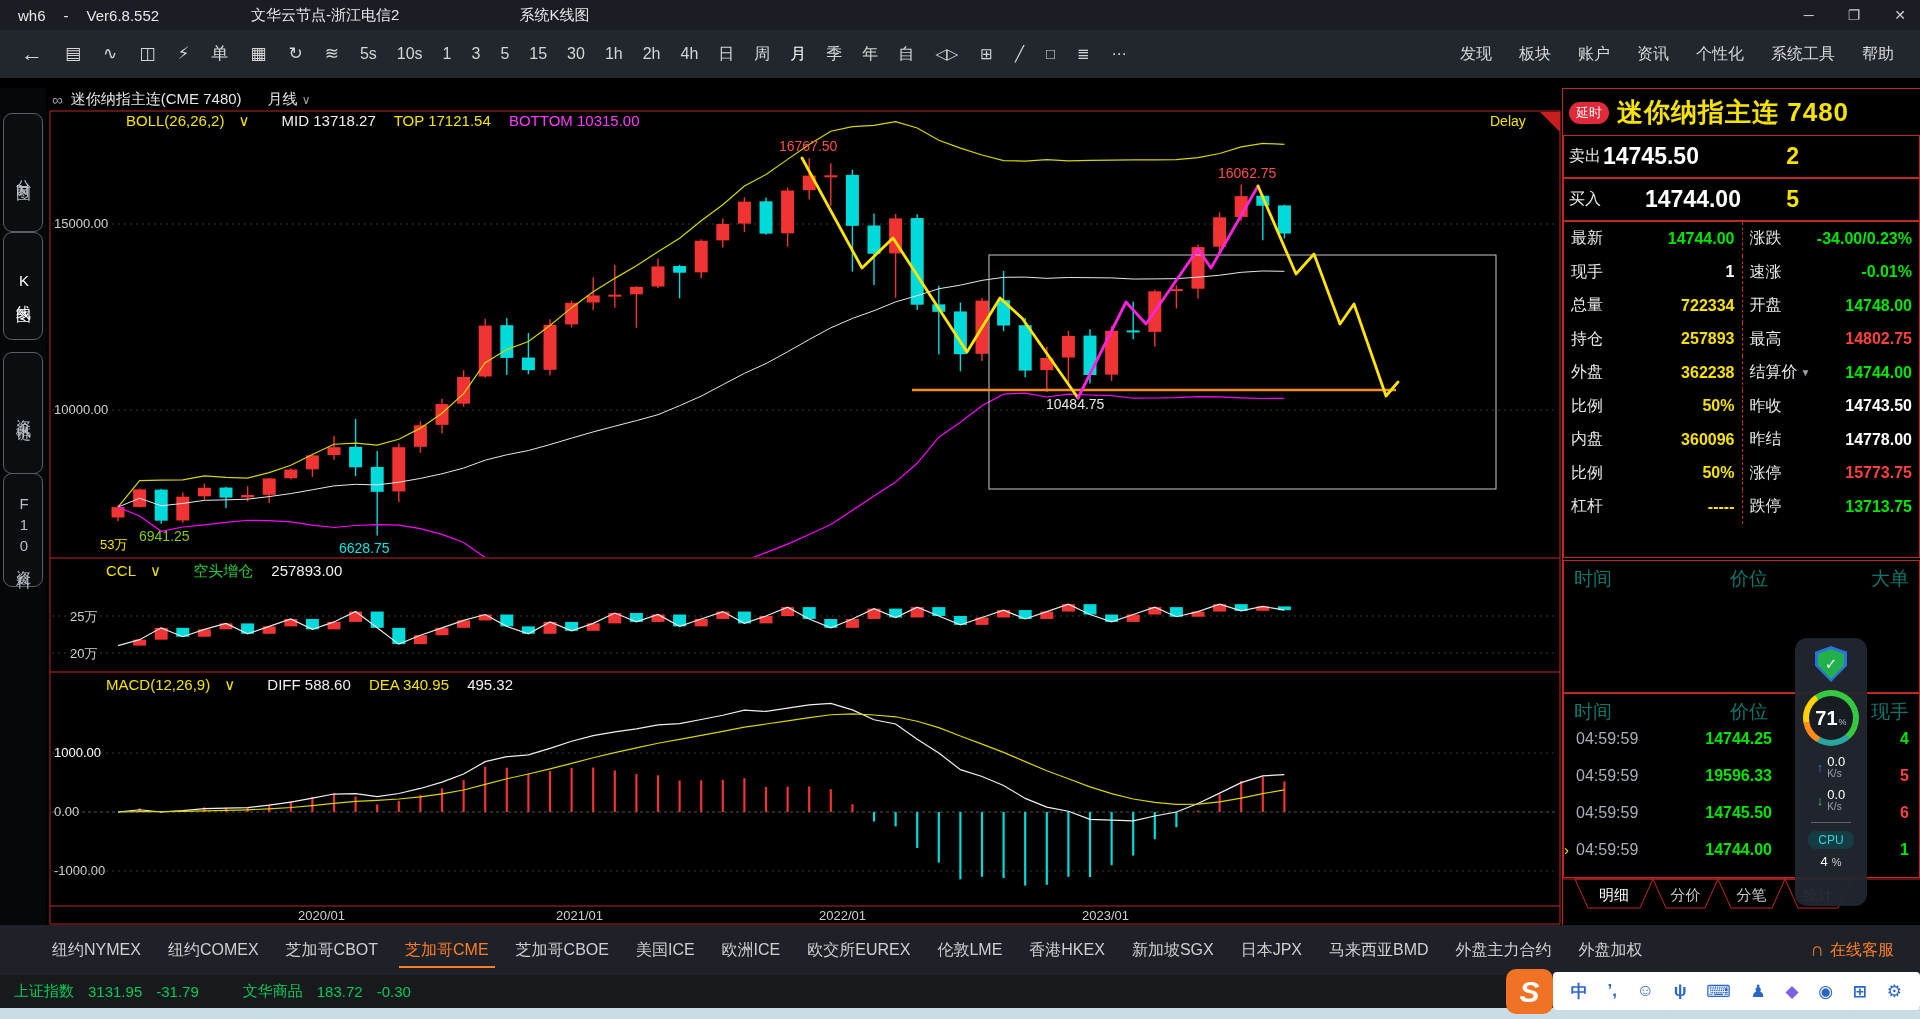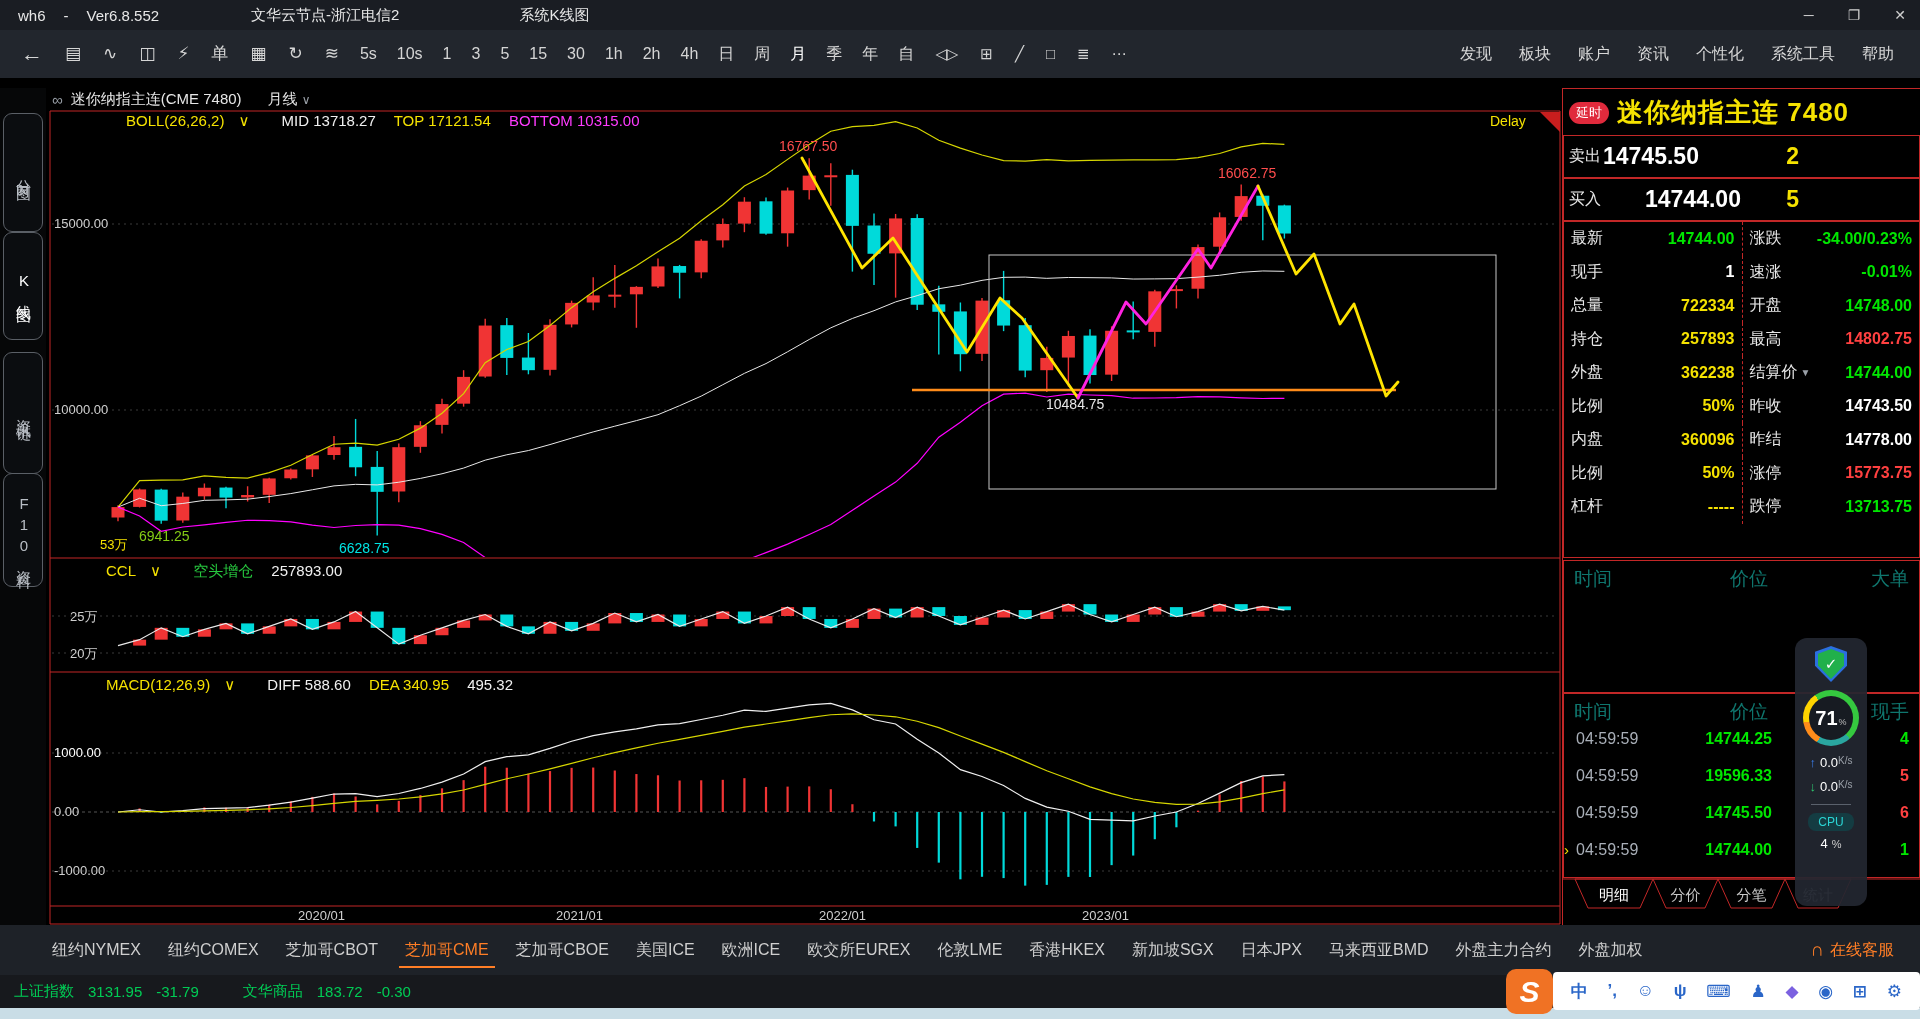--- a/index.html
+++ b/index.html
@@ -80,21 +80,21 @@
   #shield .inner{width:26px;height:30px;background:#21b04b;clip-path:polygon(50% 0,100% 16%,100% 55%,50% 100%,0 55%,0 16%);
           display:flex;align-items:center;justify-content:center;color:#fff;font-size:15px;font-weight:bold;}
   #gauge{width:56px;height:56px;border-radius:50%;margin-top:8px;
          background:conic-gradient(from 210deg,#ff8c1a 0 14%,#ffd400 14% 32%,#35c93f 32% 80%,#2aa6a0 80% 100%);
          display:flex;align-items:center;justify-content:center;}
   #gauge .ginner{width:44px;height:44px;border-radius:50%;background:#171b22;display:flex;align-items:baseline;justify-content:center;padding-top:12px;box-sizing:border-box;}
   #gauge .gval{color:#fff;font-size:20px;font-weight:bold;line-height:1;}
   #gauge .gunit{color:#bbb;font-size:9px;margin-left:1px;}
   .spd{display:flex;align-items:center;margin-top:9px;width:100%;justify-content:center;gap:4px;}
   .spd .arr{font-size:13px;font-weight:bold;}
-  .spd .nums{display:flex;flex-direction:row;align-items:flex-start;line-height:1.05;}
+  .spd .nums{display:flex;flex-direction:column;align-items:flex-start;line-height:1.05;}
   .spd .v{color:#fff;font-size:13px;} .spd .u{color:#9aa0a8;font-size:10px;}
   #wdivider{width:40px;height:1px;background:#5a616c;margin-top:10px;}
   #cpu-badge{margin-top:8px;background:#143c42;border-radius:8px;color:#2ad4d4;font-size:12px;padding:2px 10px;}
   #cpu-val{margin-top:5px;color:#fff;font-size:13px;} #cpu-val .pc{color:#ccc;font-size:11px;margin-left:4px;}
 
   
   #exbar{position:absolute;left:0;top:925px;width:1920px;height:50px;background:#1e2228;
          display:flex;align-items:center;font-size:16px;color:#cfcfcf;padding-left:52px;box-sizing:border-box;gap:27px;}
   .ex-item{position:relative;white-space:nowrap;padding:13px 0;}
   .ex-item.active{color:#ff7e26;}

